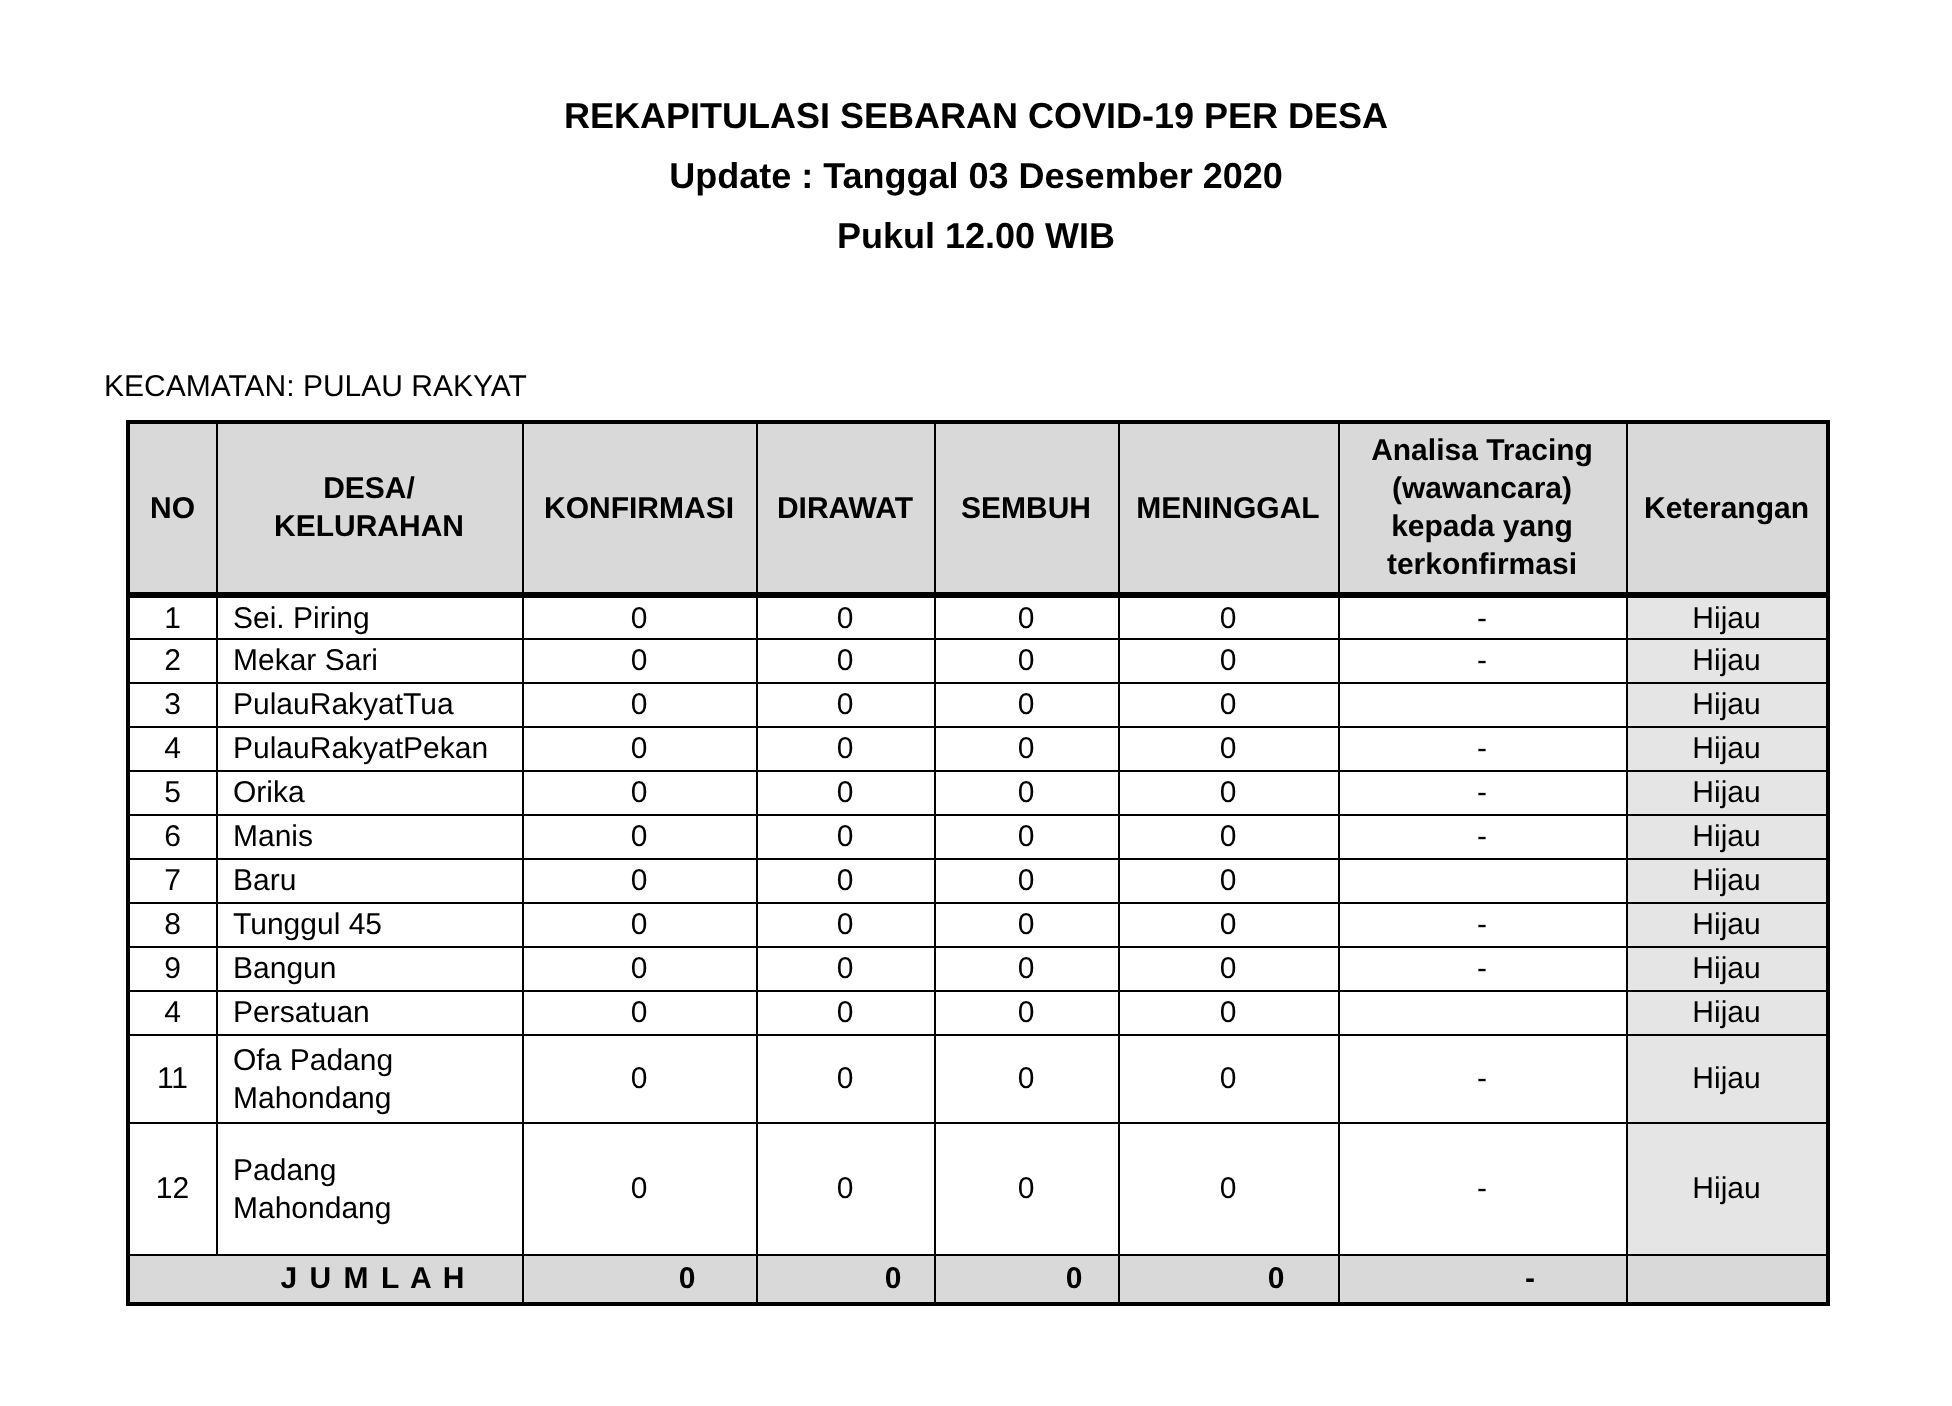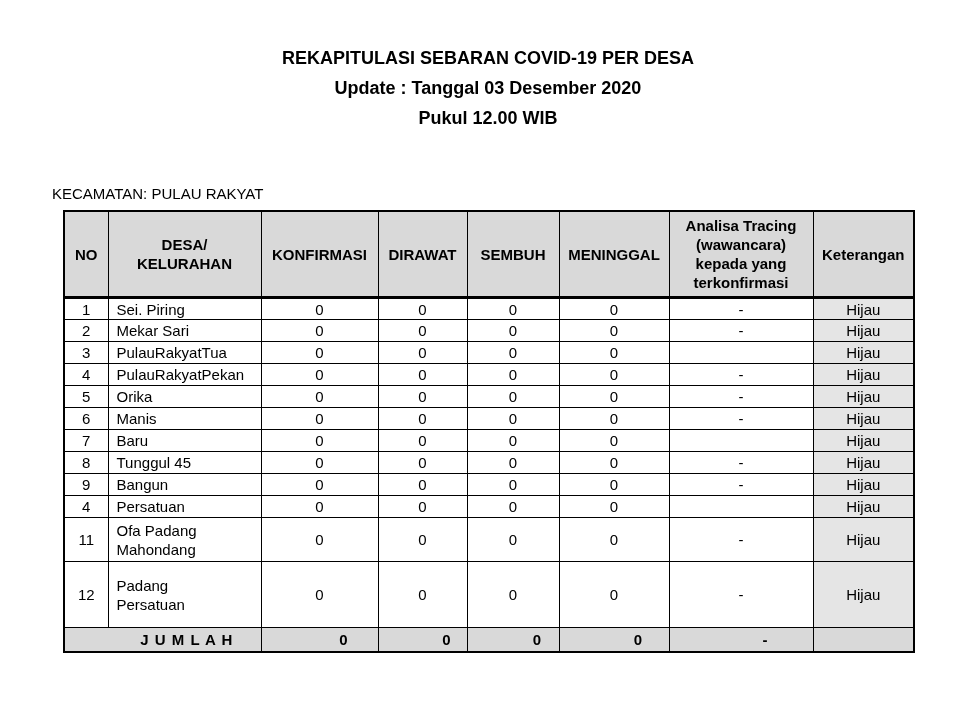--- a/index.html
+++ b/index.html
@@ -203,21 +203,21 @@
       <td>0</td>
       <td>0</td>
       <td>0</td>
       <td>0</td>
       <td>-</td>
       <td class="green">Hijau</td>
     </tr>
     <tr class="r-xtall">
       <td>12</td>
       <td class="desa pre">Padang
-Persatuan</td>
+Mahondang</td>
       <td>0</td>
       <td>0</td>
       <td>0</td>
       <td>0</td>
       <td>-</td>
       <td class="green">Hijau</td>
     </tr>
     <tr class="r-footer">
       <td class="flabel" colspan="2">J U M L A H</td>
       <td>0</td>

